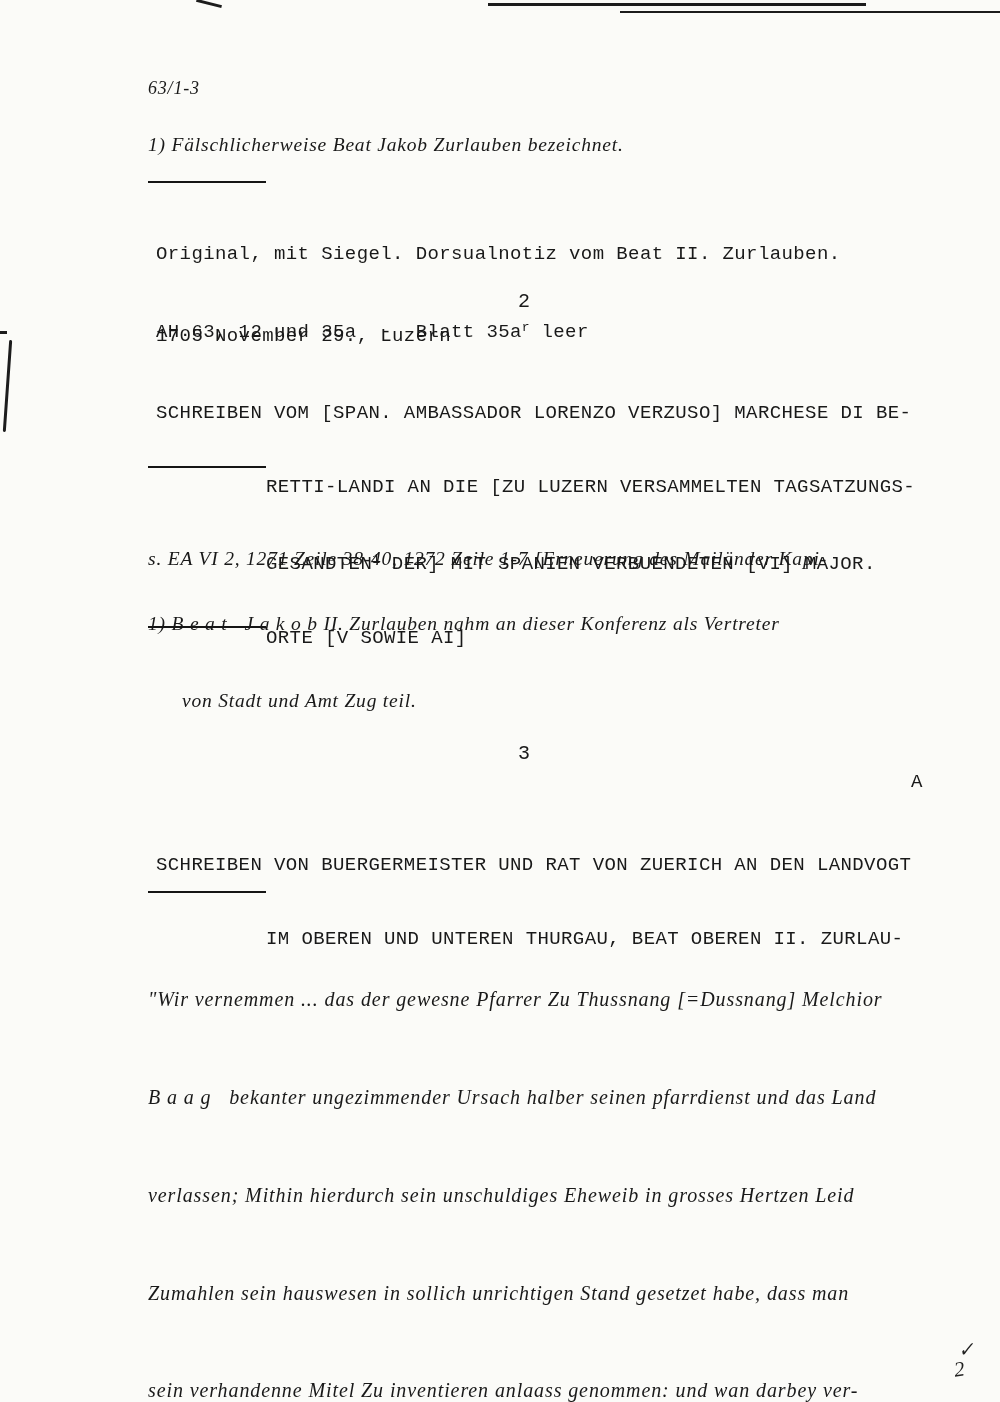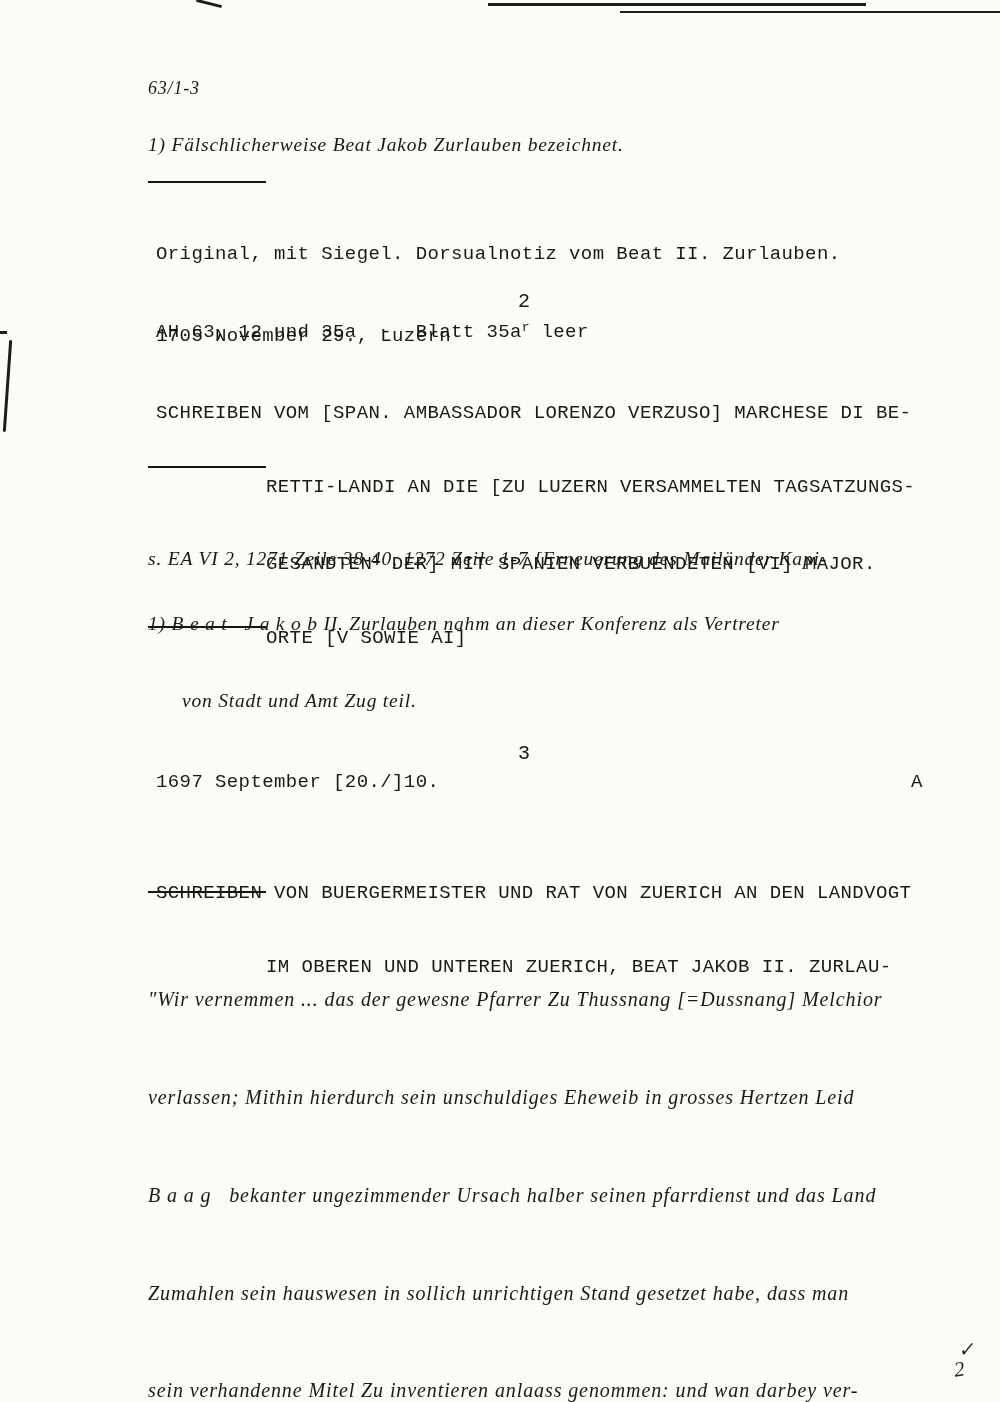--- a/index.html
+++ b/index.html
@@ -74,34 +74,33 @@
 
   <div class="blk ital" style="top:560px">
     <div>1) B e a t   J a k o b II. Zurlauben nahm an dieser Konferenz als Vertreter</div>
     <div class="fn2">von Stadt und Amt Zug teil.</div>
   </div>
 
   <div class="rule" style="top:626px"></div>
 
 
   <div class="num" style="top:742px">3</div>
-  <div class="blk mono" style="top:770px">1697 September [20./]10.</div>
   <div class="blk mono" style="top:770px;left:903px">A</div>
 
-  <div class="blk mono" style="top:832px">
+  <div class="blk mono" style="top:804px">
     <div>SCHREIBEN VON BUERGERMEISTER UND RAT VON ZUERICH AN DEN LANDVOGT</div>
-    <div class="cont">IM OBEREN UND UNTEREN ZUERICH, BEAT JAKOB II. ZURLAU-</div>
+    <div class="cont">IM OBEREN UND UNTEREN THURGAU, BEAT OBEREN II. ZURLAU-</div>
   </div>
 
   <div class="rule" style="top:891px"></div>
 
   <div class="blk ital quote" style="top:918px">
     <div>"Wir vernemmen ... das der gewesne Pfarrer Zu Thussnang [=Dussnang] Melchior</div>
+    <div>B a a g   bekanter ungezimmender Ursach halber seinen pfarrdienst und das Land</div>
     <div>verlassen; Mithin hierdurch sein unschuldiges Eheweib in grosses Hertzen Leid</div>
-    <div>B a a g   bekanter ungezimmender Ursach halber seinen pfarrdienst und das Land</div>
     <div>Zumahlen sein hauswesen in sollich unrichtigen Stand gesetzet habe, dass man</div>
     <div>sein verhandenne Mitel Zu inventieren anlaass genommen: und wan darbey ver-</div>
     
     
     
     
     
     
     
   </div>

